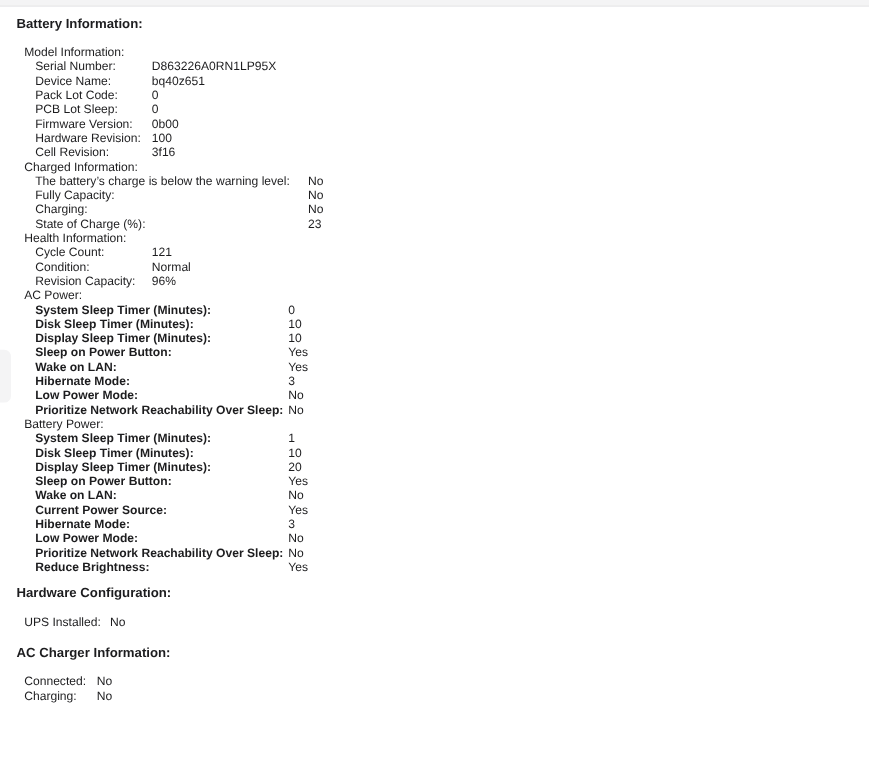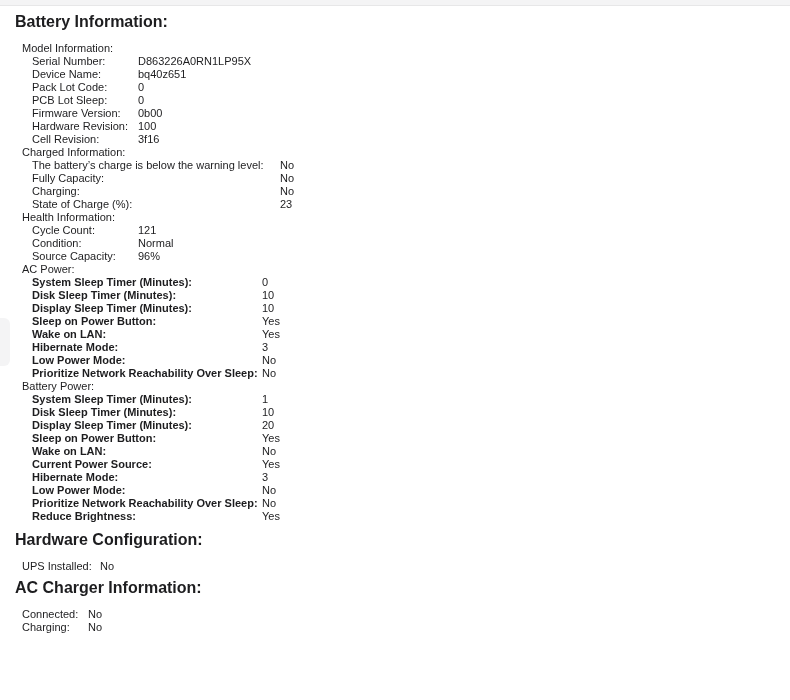--- a/index.html
+++ b/index.html
@@ -26,27 +26,27 @@
     width: 10px;
     height: 48px;
     background: #f4f4f5;
     border-radius: 0 6px 6px 0;
   }
   .content {
     padding: 9px 10px 0 15px;
   }
   .section-title {
     font-weight: 700;
-    font-size: 16px;
+    font-size: 12px;
     line-height: 13px;
     margin-bottom: 14px;
   }
   #sps-title { margin-top: 10px; }
   #hw-title  { margin-top: 10px; }
-  #acc-title { margin-top: 8px; }
+  #acc-title { margin-top: 14px; }
   .group { margin-left: 7px; }
   .group-label { }
   .group .row { margin-left: 10px; }
   .single-rows { margin-left: 7px; }
   .row { display: flex; }
   .row .lbl { flex: 0 0 auto; white-space: pre; }
   .row .val { white-space: pre; }
   .cols-106 .lbl { width: 106px; }
   .cols-248 .lbl { width: 248px; }
   .cols-230 .lbl { width: 230px; font-weight: bold; }
@@ -125,21 +125,21 @@
       <div class="cols-106">
         <div class="row">
           <span class="lbl">Cycle Count:</span>
           <span class="val">121</span>
         </div>
         <div class="row">
           <span class="lbl">Condition:</span>
           <span class="val">Normal</span>
         </div>
         <div class="row">
-          <span class="lbl">Source Capacity:</span>
+          <span class="lbl">Revision Capacity:</span>
           <span class="val">96%</span>
         </div>
       </div>
     </div>
   </div>
 
   <div class="section">
 
     <div class="group">
       <div class="group-label">AC Power:</div>

